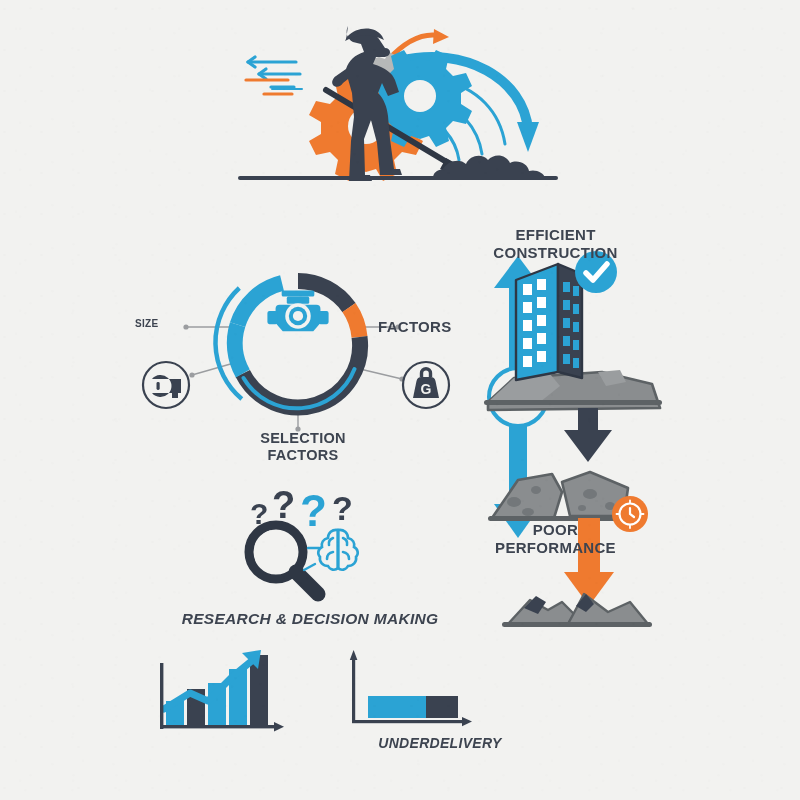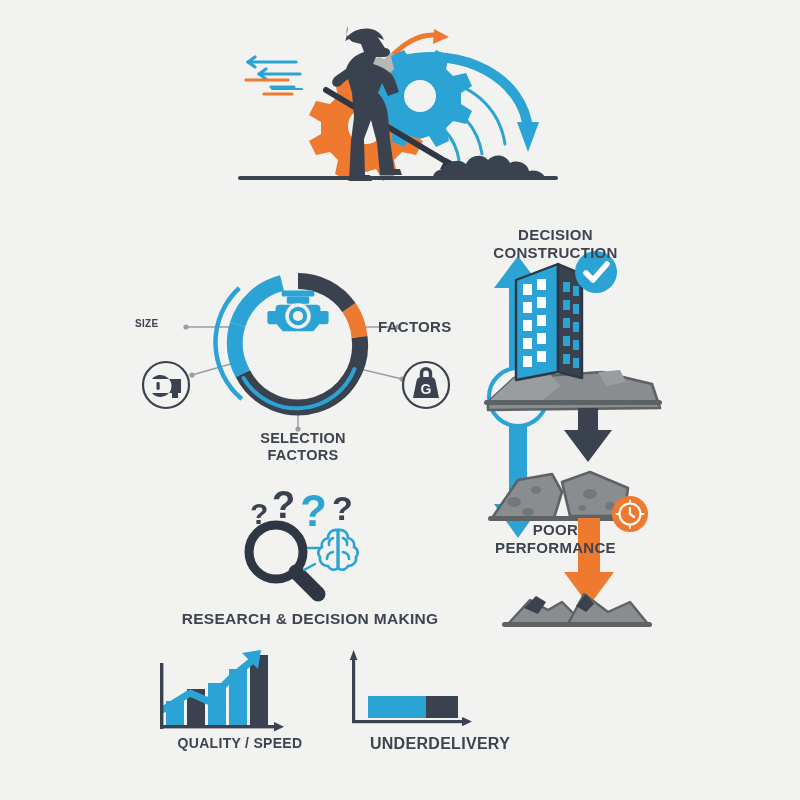--- a/index.html
+++ b/index.html
@@ -28,23 +28,23 @@
     position:absolute;color:#3d4450;font-weight:bold;
     letter-spacing:.3px;text-align:center;line-height:1.18;
     white-space:pre-line;
   }
   .lbl-size{left:135px;top:318px;width:60px;font-size:10px;text-align:left;}
   .lbl-weight{left:378px;top:318px;width:90px;font-size:15px;text-align:left;}
   .lbl-power{left:232px;top:345px;width:140px;font-size:15px;color:#3d4450;}
   .lbl-selection{left:228px;top:430px;width:150px;font-size:14.5px;text-align:center;}
   .lbl-efficient{left:468px;top:226px;width:175px;font-size:15px;}
   .lbl-poor{left:468px;top:521px;width:175px;font-size:15px;}
-  .lbl-research{left:160px;top:610px;width:300px;font-size:15.5px;}
+  .lbl-research{left:160px;top:610px;width:300px;font-size:15.5px;font-style:italic;}
   .lbl-quality{left:140px;top:735px;width:200px;font-size:14px;}
-  .lbl-under{left:340px;top:735px;width:200px;font-size:16px;}
+  .lbl-under{left:340px;top:735px;width:200px;font-size:14px;font-style:italic;}
 </style>
 </head>
 <body>
 
 <div id="stage">
 
   <div class="abs" style="left:228px;top:18px;">
     <svg width="340" height="185" viewBox="0 0 340 185">
 
       <g stroke="#2ba3d4" stroke-width="3.2" stroke-linecap="round" fill="none">
@@ -223,21 +223,20 @@
         <path d="M4 64 L30 48 L48 56 L72 32 L94 14"></path>
       </g>
       <path fill="#2ba3d4" d="M82 8 L101 5 L98 24 Z"></path>
       <g fill="#3a4250">
         <rect x="0" y="80" width="116" height="3.4"></rect>
         <path d="M114 77 L124 81.7 L114 86.4 Z"></path>
         <rect x="0" y="18" width="3.4" height="66"></rect>
       </g>
     </svg>
   </div>
-  <div class="lbl lbl-quality">QUALITY / SPEED</div>
 
   <div class="abs" style="left:352px;top:648px;">
     <svg width="130" height="88" viewBox="0 0 130 88">
       <g>
         <rect x="16" y="48" width="58" height="22" fill="#2ba3d4"></rect>
         <rect x="74" y="48" width="32" height="22" fill="#3a4250"></rect>
       </g>
       <g fill="#3a4250">
         <rect x="0" y="72" width="112" height="3.2"></rect>
         <path d="M110 69 L120 73.6 L110 78.2 Z"></path>
@@ -357,19 +356,19 @@
         <path d="M98 374 l16 -30 24 18 22 -10 18 22z" fill="#8a8d8f" stroke="#5d6265" stroke-width="2.4" stroke-linejoin="round"></path>
         <g fill="#3a4250">
           <path d="M54 358 l12 -12 10 6 -8 12z"></path>
           <path d="M106 356 l10 -12 8 10 -8 8z"></path>
         </g>
         <rect x="32" y="372" width="150" height="5" rx="2.5" fill="#5d6265"></rect>
       </g>
     </svg>
   </div>
 
-  <div class="lbl lbl-efficient">DECISION
+  <div class="lbl lbl-efficient">EFFICIENT
 CONSTRUCTION</div>
   <div class="lbl lbl-poor">POOR
 PERFORMANCE</div>
 
   <div id="grain"></div>
 </div>
 
 </body></html>

